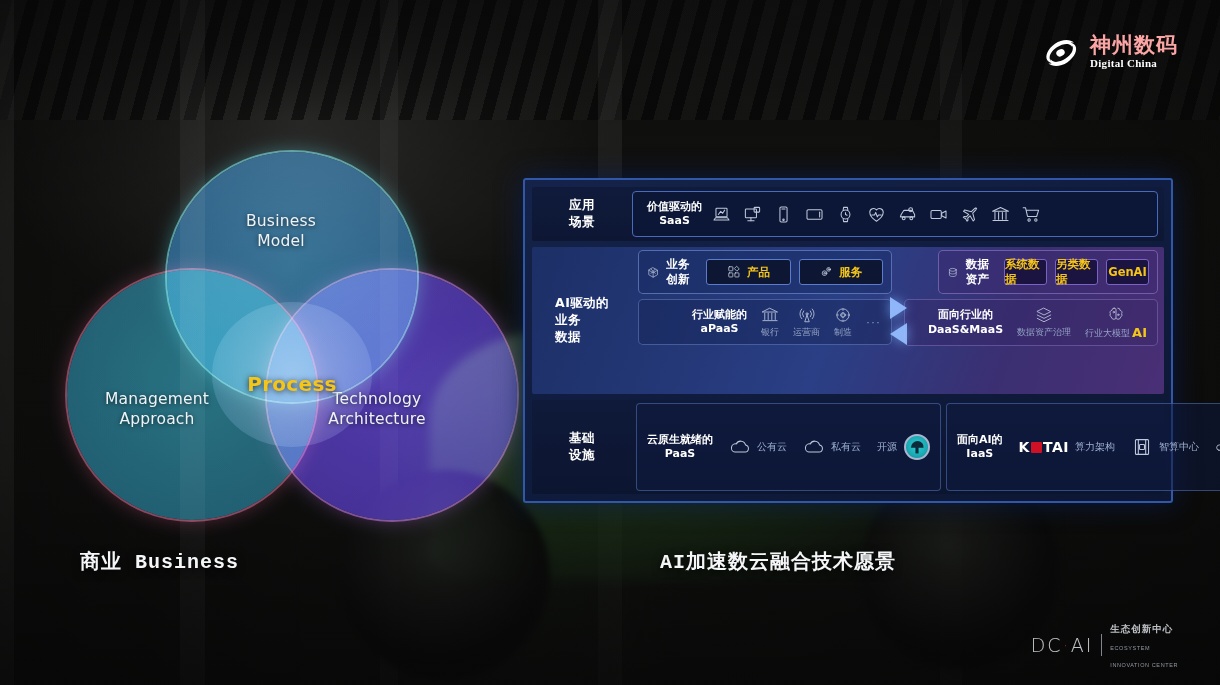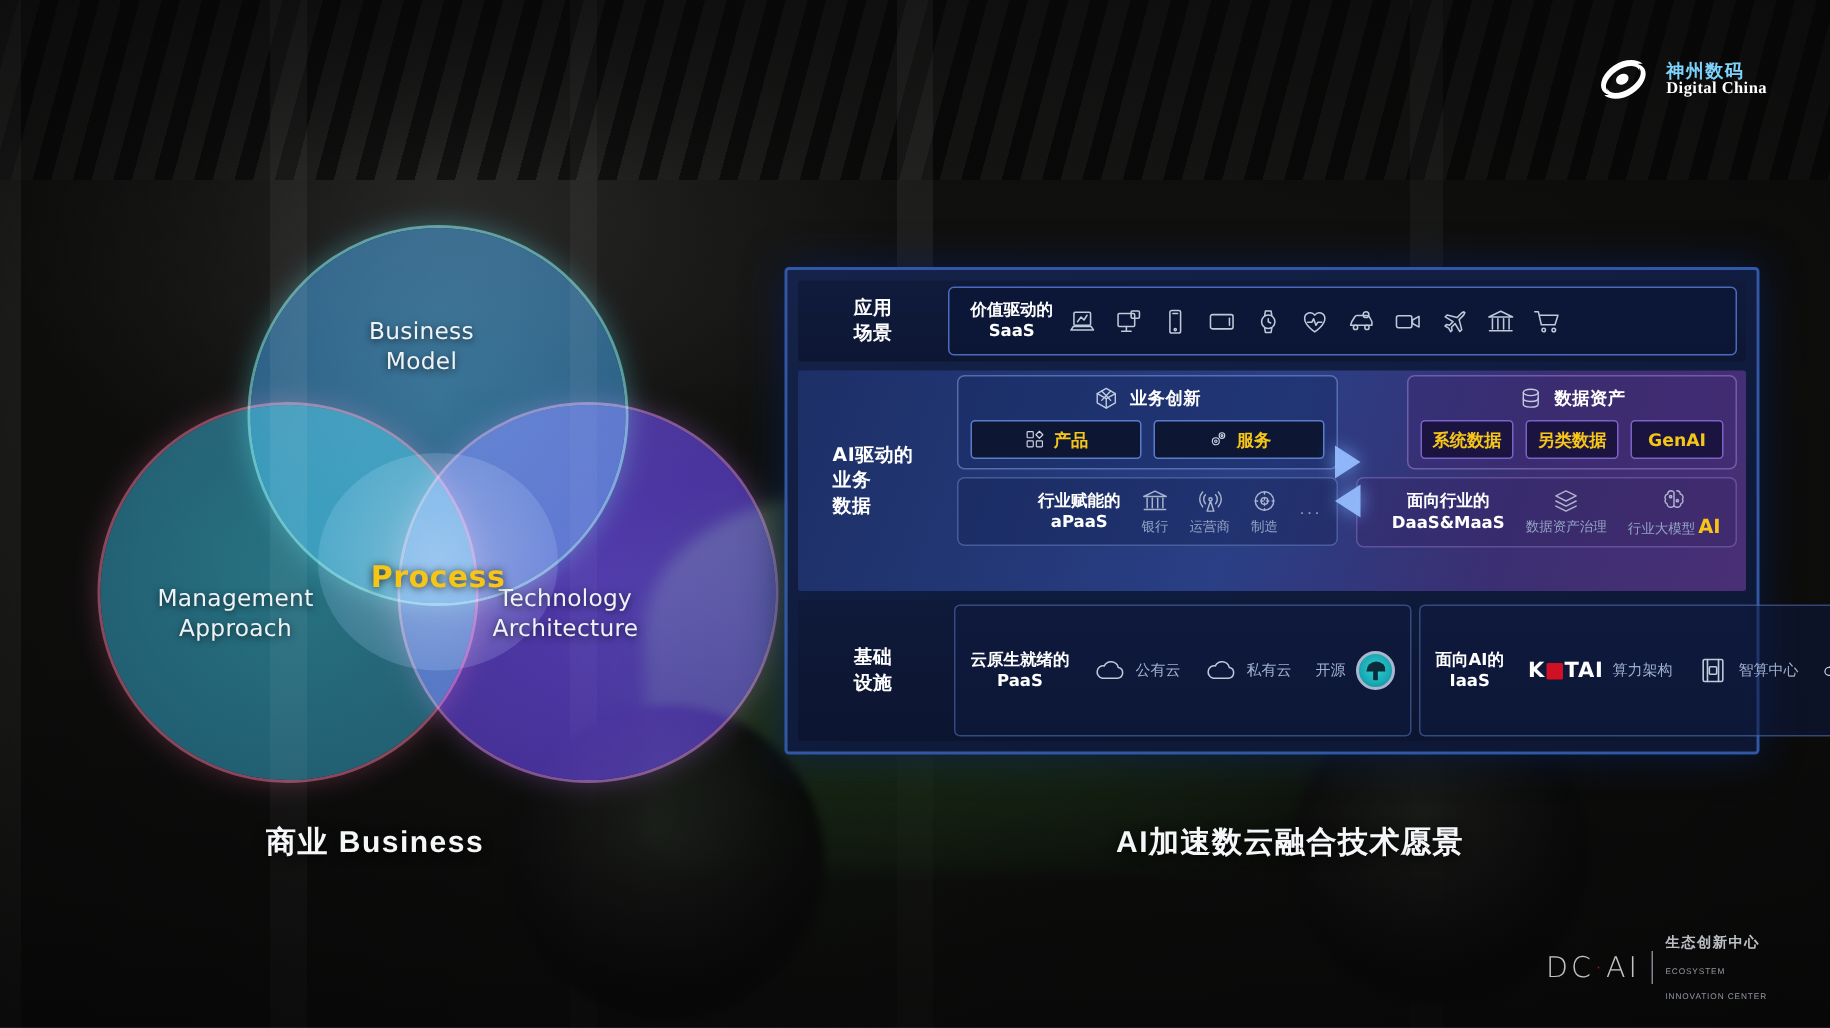--- a/index.html
+++ b/index.html
@@ -74,22 +74,22 @@
     color: #f2f4f6; text-shadow: 0 2px 10px rgba(0,0,0,0.8);
     font-family: "DejaVu Sans", sans-serif;
   }
   .brand {
     position: absolute; right: 42px; top: 36px;
     display: flex; align-items: center; gap: 9px;
   }
   .brand-mark { width: 40px; height: 34px; }
   .brand-text { line-height: 1.05; }
   .brand-cn {
-    font-size: 12px; font-weight: bold; color: #7dd3fc; letter-spacing: 1px;
-    font-family: Liberation Sans, sans-serif;
+    font-size: 21px; font-weight: bold; color: #fca5a5; letter-spacing: 1px;
+    font-family: Liberation Mono, monospace;
   }
   .brand-en {
     font-size: 11px; font-weight: bold; color: #ffffff; letter-spacing: 0.3px;
     font-family: "Liberation Serif", serif;
   }
 
   
   .venn { position: absolute; left: 62px; top: 152px; width: 400px; height: 370px; }
   .circ {
     position: absolute; border-radius: 50%; mix-blend-mode: screen;
@@ -126,27 +126,27 @@
   .venn-lbl.l-right { left: 235px; top: 238px; width: 160px; }
   .venn-center {
     position: absolute; left: 150px; top: 220px; width: 160px; text-align: center;
     font-size: 20px; font-weight: bold; color: #f5c518; letter-spacing: 0.3px;
     text-shadow: 0 1px 6px rgba(0,0,0,0.75);
     font-family: "DejaVu Sans", sans-serif;
   }
 
   
   .caption {
-    position: absolute; text-align: center; color: #f4f6f8;
+    position: absolute; text-align: left; color: #f4f6f8;
     font-size: 20px; font-weight: bold; letter-spacing: 1px;
     text-shadow: 0 2px 8px rgba(0,0,0,0.85);
-    font-family: Liberation Sans, sans-serif;
+    font-family: Liberation Mono, monospace;
   }
   .caption.cap-left  { left: 80px;  top: 548px; width: 340px; }
-  .caption.cap-right { left: 640px; top: 548px; width: 440px; }
+  .caption.cap-right { left: 660px; top: 548px; width: 440px; }
 
   
   .panel {
     position: absolute; left: 523px; top: 178px; width: 650px; height: 325px;
     background: linear-gradient(160deg, #15234a 0%, #101c3e 50%, #0d1733 100%);
     border: 2px solid #3157a8; border-radius: 3px;
     box-shadow: 0 0 26px rgba(10,30,80,0.8);
     padding: 7px; display: flex; flex-direction: column; gap: 6px;
   }
   .band { display: flex; align-items: stretch; border-radius: 2px; }
@@ -181,21 +181,21 @@
     stroke-linecap: round; stroke-linejoin: round;
   }
 
   
   .ai-cols { display: flex; gap: 0; flex: 1; position: relative; }
   .ai-col { flex: 1; display: flex; flex-direction: column; gap: 5px; padding: 3px 6px; }
   .ai-col.left-col { border-right: none; }
   .col-card {
     border: 1px solid rgba(130,160,225,0.55); border-radius: 5px;
     background: rgba(22,40,95,0.42); padding: 6px 8px;
-    display: flex; flex-direction: column; gap: 6px; align-items: center;
+    display: flex; gap: 6px; align-items: center;
   }
   .col-card.right-card { background: rgba(60,40,110,0.38); border-color: rgba(165,140,225,0.5); margin-left: 34px; }
   .card-head { display: flex; align-items: center; gap: 7px; }
   .card-head .ic { width: 17px; height: 17px; }
   .card-head-txt { color: #ffffff; font-size: 11.5px; font-weight: bold; letter-spacing: 0.3px;
     font-family: "DejaVu Sans", sans-serif; }
   .chips { display: flex; gap: 8px; width: 100%; }
   .chip {
     flex: 1; height: 26px; border: 1px solid #5a7ccb; border-radius: 3px;
     background: #0d1734; display: flex; align-items: center; justify-content: center; gap: 6px;

